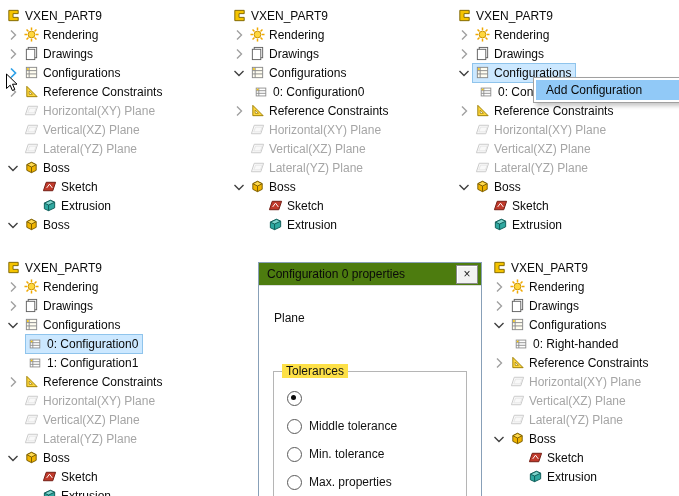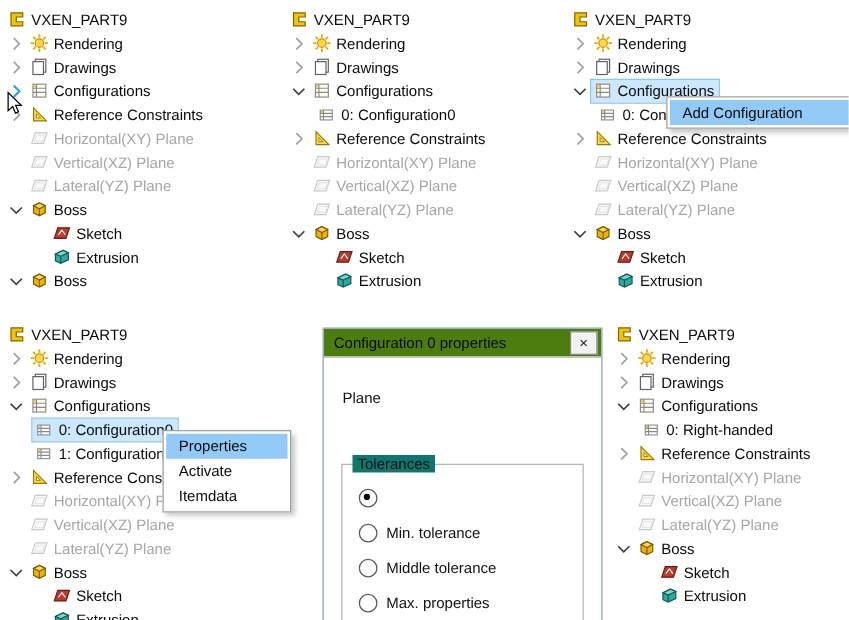--- a/index.html
+++ b/index.html
@@ -34,21 +34,21 @@
   .dialog{position:absolute;left:258px;top:262px;width:222px;height:234px;background:#ffffff;border:1px solid #88a0b8;z-index:5;overflow:hidden}
   .dlg-title{height:22px;background:#4d7c0f;display:flex;align-items:center;padding:0 3px 0 8px;border-bottom:1px solid #dcdcdc}
   .dlg-title-text{flex:1;color:#0a0a0a}
   .dlg-close{width:20px;height:17px;background:#f2f2f2;border:1px solid #8a8a8a;display:flex;align-items:center;justify-content:center;box-shadow:inset 1px 1px 0 #ffffff;cursor:default}
   .dlg-close span{font-size:12px;line-height:1;color:#1a1a1a}
   .dlg-label{position:absolute;left:15px;top:48px}
   .combo{position:absolute;left:14px;right:14px;top:68px;height:21px;border:1px solid #7f7f7f;background:#fff;display:flex;align-items:center;padding:0 20px 0 5px}
   .caret{width:1px;height:13px;background:#000;margin-left:1px}
   .combo-btn{position:absolute;right:1px;top:1px;bottom:1px;width:17px;display:flex;align-items:center;justify-content:center;background:#fff}
   .group{position:absolute;left:14px;right:14px;top:108px;height:170px;border:1px solid #b5b5b5;padding:18px 0 0 13px}
-  .group-label{position:absolute;top:-8px;left:8px;background:#0f766e;padding:0 4px}
+  .group-label{position:absolute;top:-8px;left:8px;background:#fde047;padding:0 4px}
   .radio-row{display:flex;align-items:center;height:16px;margin-bottom:12px}
   .radio{width:13px;height:13px;border-radius:50%;border:1px solid #5a5a5a;background:#fff;position:relative;flex:none}
   .radio.on::after{content:"";position:absolute;left:3px;top:3px;width:5px;height:5px;border-radius:50%;background:#0a0a0a}
   .radio-label{margin-left:7px}
 
   .cursor{position:absolute;left:5px;top:73px;z-index:30}
 </style>
 </head>
 <body>
 
@@ -1029,47 +1029,42 @@
             </svg>
           </span>
           <span class="lbl">Extrusion</span>
         </span>
       </div>
     </div>
 
   <div class="menu" id="menu-add">
       <div class="menu-item hl">Add Configuration</div>
     </div>
-  <div class="menu" id="menu-config">
-      <div class="menu-item hl">Properties</div>
-      <div class="menu-item">Activate</div>
-      <div class="menu-item">Itemdata</div>
-    </div>
 
   <div class="dialog">
     <div class="dlg-title">
       <span class="dlg-title-text">Configuration 0 properties</span>
       <div class="dlg-close">
         <span>×</span>
       </div>
     </div>
     <div class="dlg-label">Plane</div>
     <div class="group">
       <span class="group-label">Tolerances</span>
       <div id="radio-list">
           <div class="radio-row">
             <span class="radio on"></span>
           </div>
           <div class="radio-row">
             <span class="radio"></span>
-            <span class="radio-label">Min. tolerance</span>
+            <span class="radio-label">Middle tolerance</span>
           </div>
           <div class="radio-row">
             <span class="radio"></span>
-            <span class="radio-label">Middle tolerance</span>
+            <span class="radio-label">Min. tolerance</span>
           </div>
           <div class="radio-row">
             <span class="radio"></span>
             <span class="radio-label">Max. properties</span>
           </div>
         </div>
     </div>
   </div>
 
   <div class="cursor">

